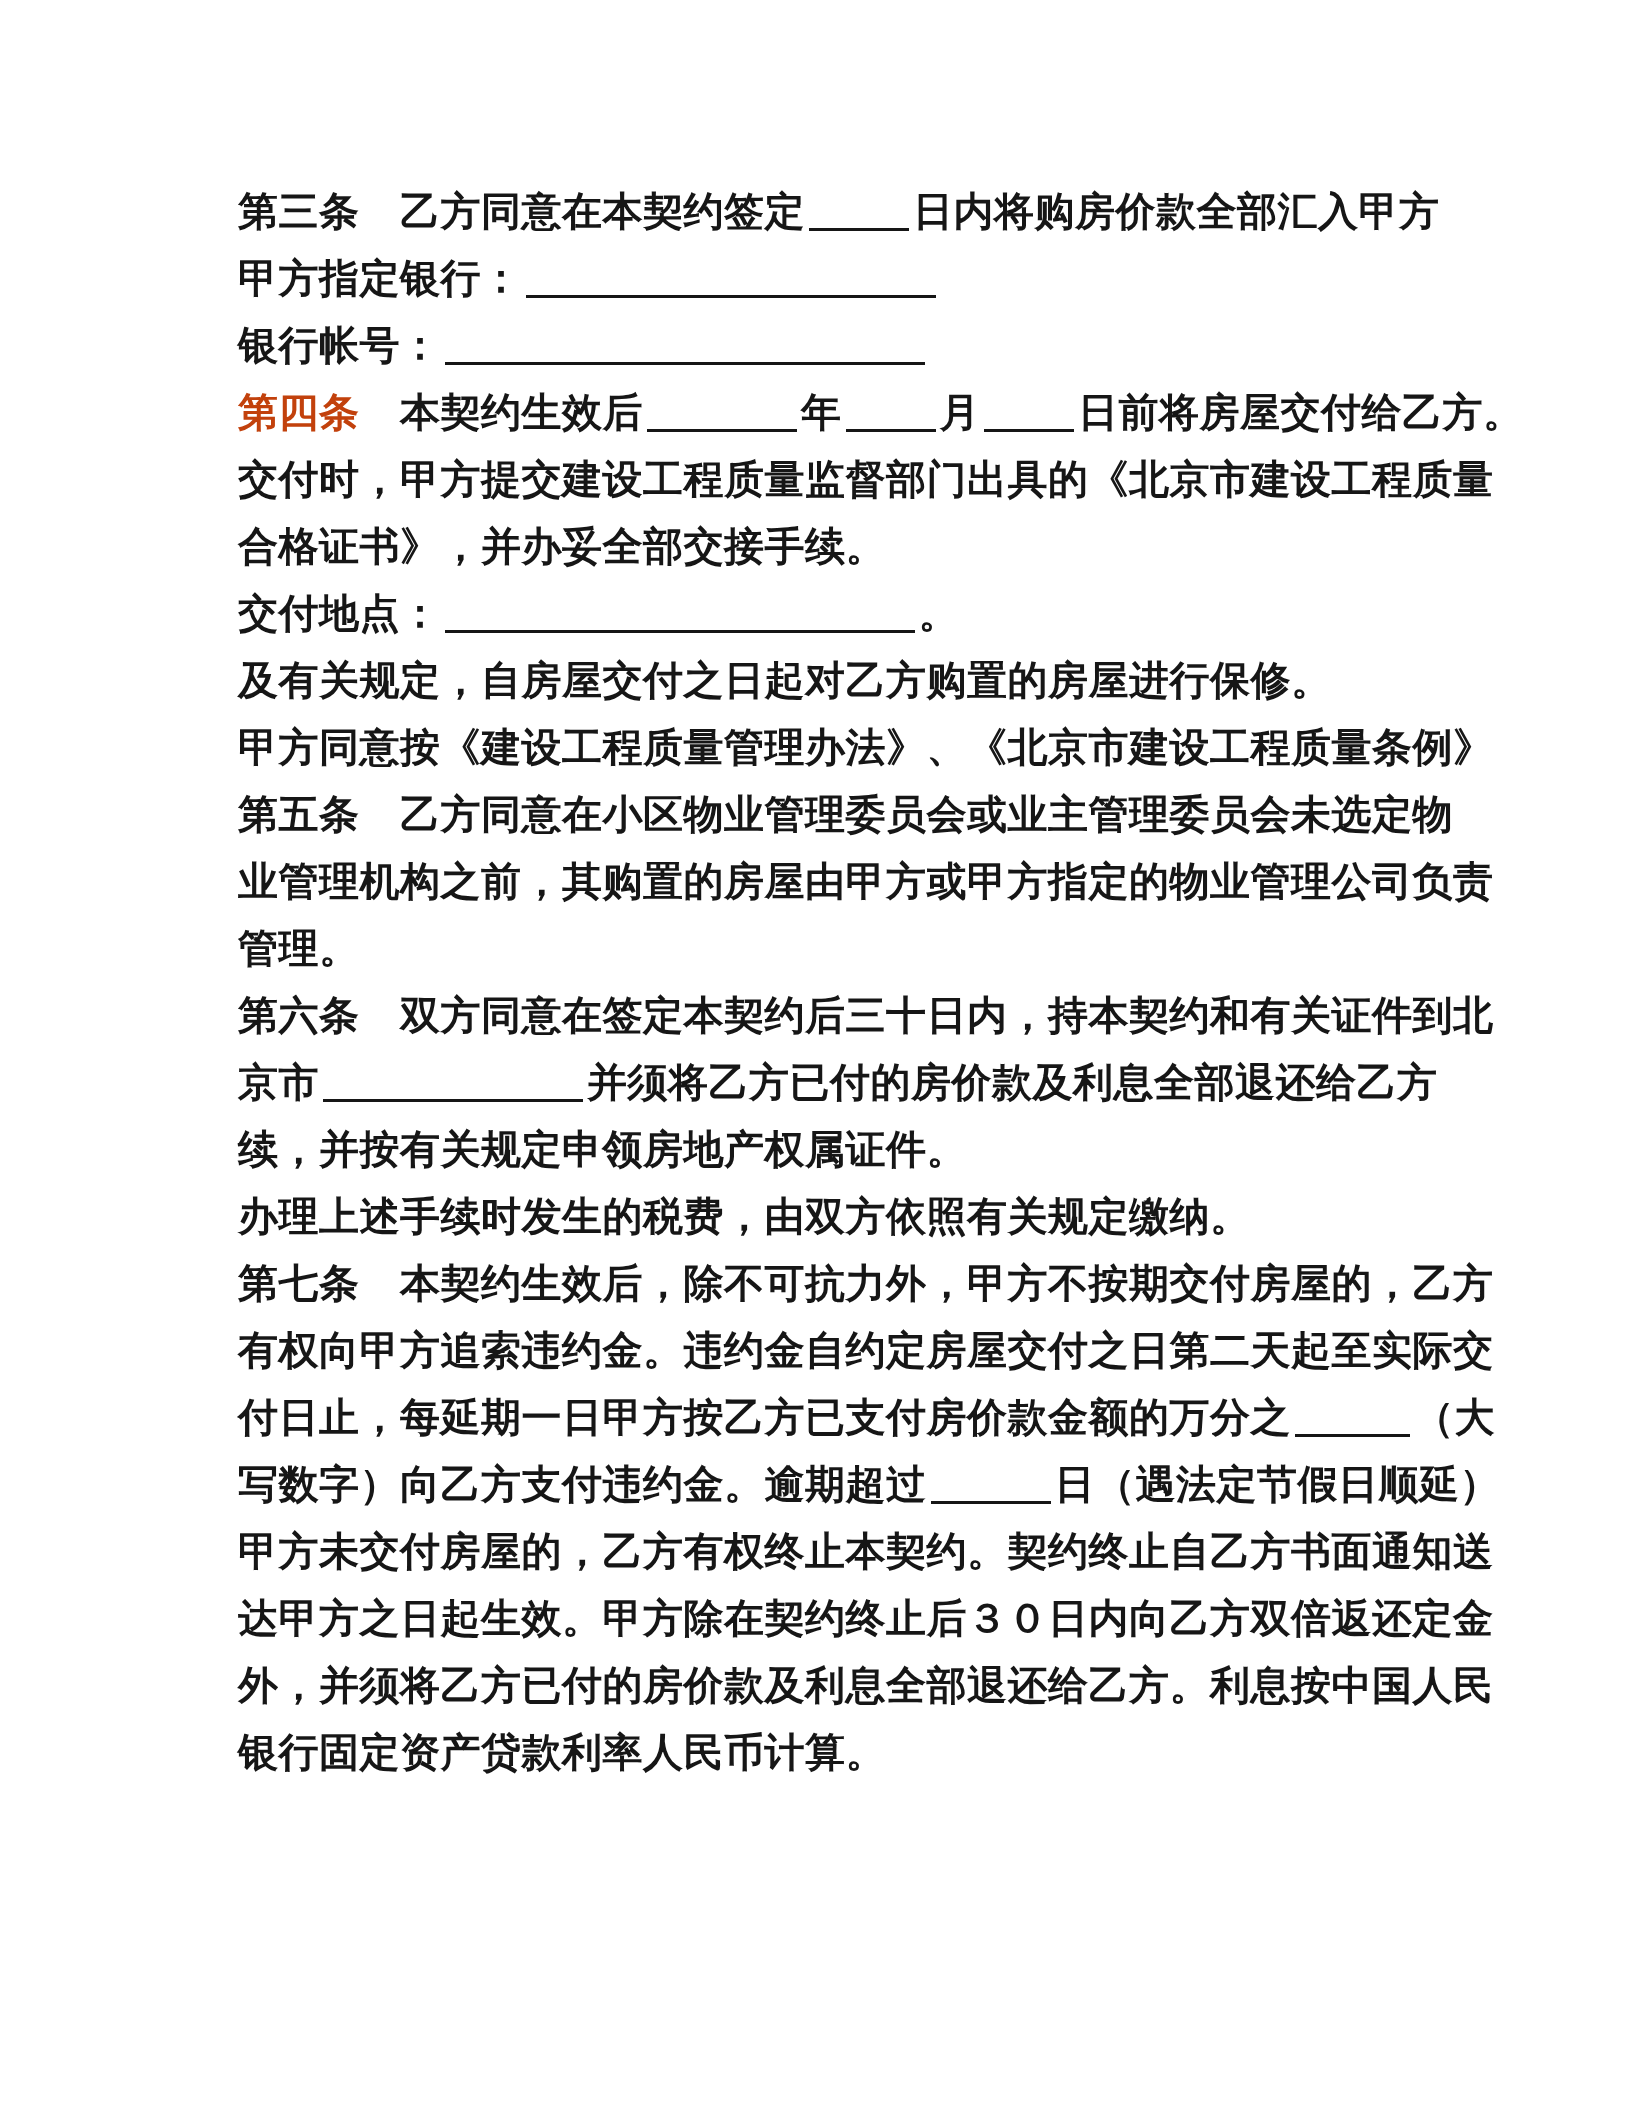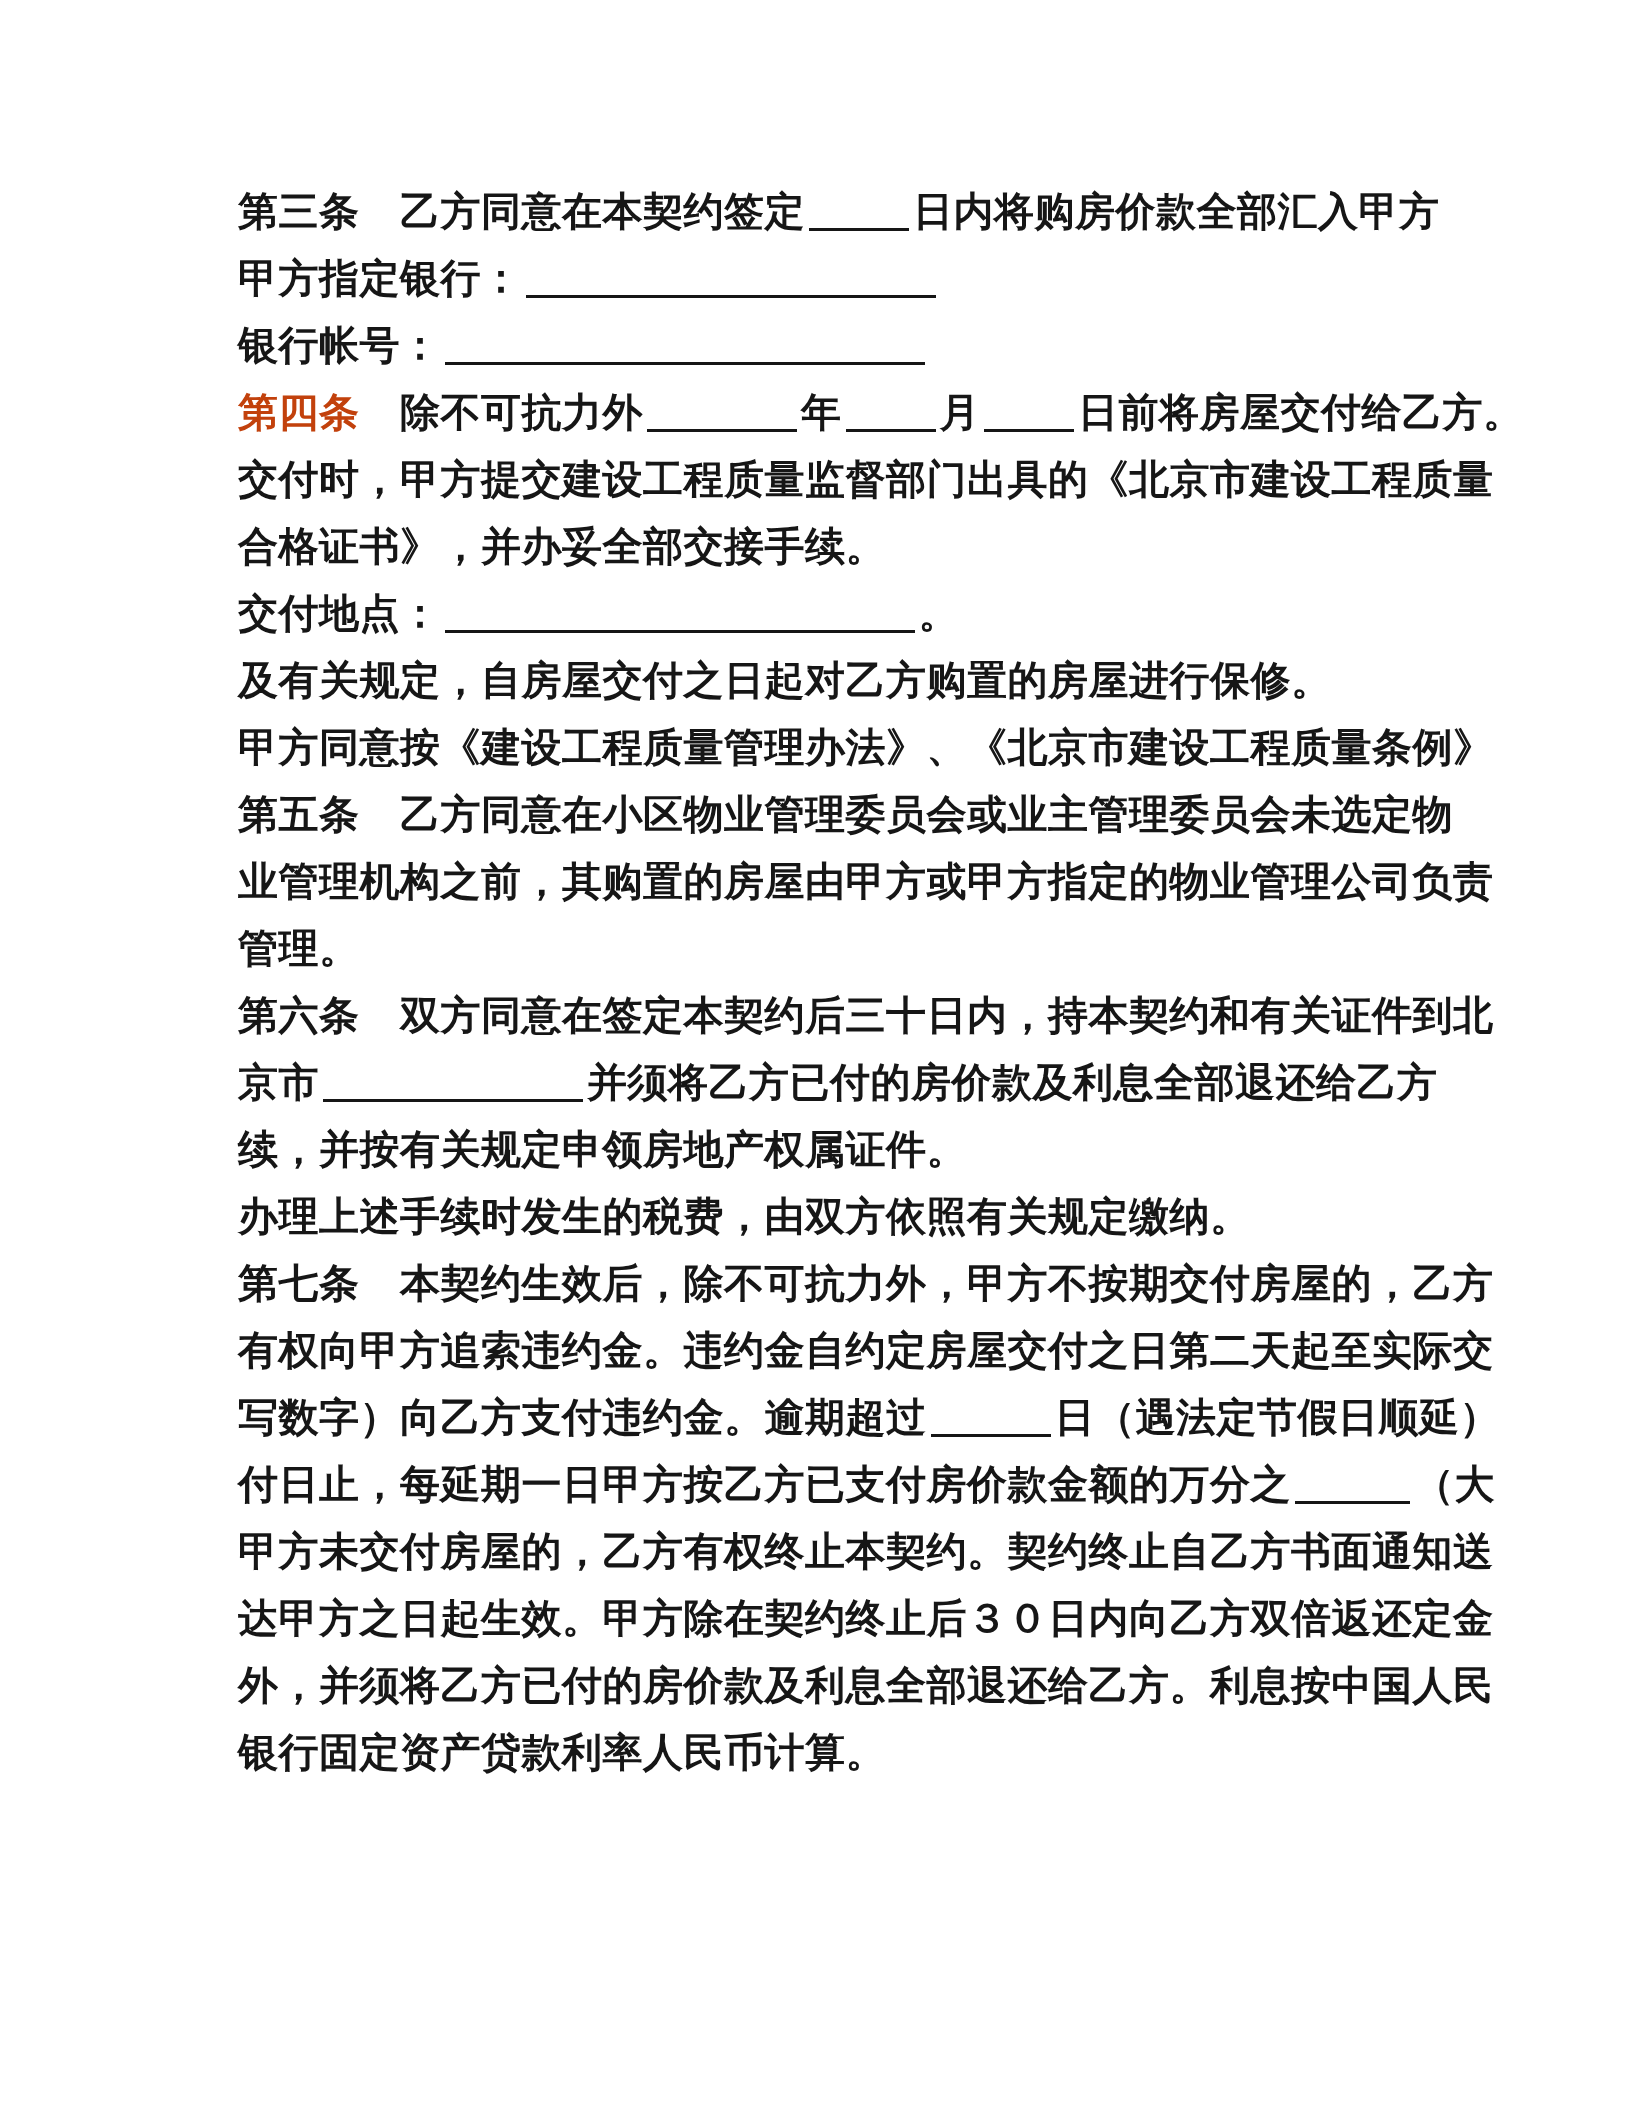--- a/index.html
+++ b/index.html
@@ -49,35 +49,35 @@
   }
 </style>
 </head>
 <body>
 
 <div class="page">
   <div class="doc-body" id="doc-body">
       <div class="line"><span class="run">第三条　乙方同意在本契约签定</span><span class="blank" style="width: 100px;"></span><span class="run">日内将购房价款全部汇入甲方</span></div>
       <div class="line"><span class="run">甲方指定银行：</span><span class="blank" style="width: 410px;"></span></div>
       <div class="line"><span class="run">银行帐号：</span><span class="blank" style="width: 480px;"></span></div>
-      <div class="line"><span class="run" style="color: #c2410c;">第四条</span><span class="run">　除不可抗力外</span><span class="blank" style="width: 150px;"></span><span class="run">年</span><span class="blank" style="width: 90px;"></span><span class="run">月</span><span class="blank" style="width: 90px;"></span><span class="run">日前将房屋交付给乙方。</span></div>
+      <div class="line"><span class="run" style="color: #c2410c;">第四条</span><span class="run">　本契约生效后</span><span class="blank" style="width: 150px;"></span><span class="run">年</span><span class="blank" style="width: 90px;"></span><span class="run">月</span><span class="blank" style="width: 90px;"></span><span class="run">日前将房屋交付给乙方。</span></div>
       <div class="line"><span class="run">交付时，甲方提交建设工程质量监督部门出具的《北京市建设工程质量</span></div>
       <div class="line"><span class="run">合格证书》，并办妥全部交接手续。</span></div>
       <div class="line"><span class="run">交付地点：</span><span class="blank" style="width: 470px;"></span><span class="run">。</span></div>
       <div class="line"><span class="run">及有关规定，自房屋交付之日起对乙方购置的房屋进行保修。</span></div>
       <div class="line"><span class="run">甲方同意按《建设工程质量管理办法》、《北京市建设工程质量条例》</span></div>
       <div class="line"><span class="run">第五条　乙方同意在小区物业管理委员会或业主管理委员会未选定物</span></div>
       <div class="line"><span class="run">业管理机构之前，其购置的房屋由甲方或甲方指定的物业管理公司负责</span></div>
       <div class="line"><span class="run">管理。</span></div>
       <div class="line"><span class="run">第六条　双方同意在签定本契约后三十日内，持本契约和有关证件到北</span></div>
       <div class="line"><span class="run">京市</span><span class="blank" style="width: 260px;"></span><span class="run">并须将乙方已付的房价款及利息全部退还给乙方</span></div>
       <div class="line"><span class="run">续，并按有关规定申领房地产权属证件。</span></div>
       <div class="line"><span class="run">办理上述手续时发生的税费，由双方依照有关规定缴纳。</span></div>
       <div class="line"><span class="run">第七条　本契约生效后，除不可抗力外，甲方不按期交付房屋的，乙方</span></div>
       <div class="line"><span class="run">有权向甲方追索违约金。违约金自约定房屋交付之日第二天起至实际交</span></div>
+      <div class="line"><span class="run">付日止，每延期一日甲方按乙方已支付房价款金额的万分之</span><span class="blank" style="width: 115px;"></span><span class="run">（大</span></div>
       <div class="line"><span class="run">写数字）向乙方支付违约金。逾期超过</span><span class="blank" style="width: 120px;"></span><span class="run">日（遇法定节假日顺延）</span></div>
-      <div class="line"><span class="run">付日止，每延期一日甲方按乙方已支付房价款金额的万分之</span><span class="blank" style="width: 115px;"></span><span class="run">（大</span></div>
       <div class="line"><span class="run">甲方未交付房屋的，乙方有权终止本契约。契约终止自乙方书面通知送</span></div>
       <div class="line"><span class="run">达甲方之日起生效。甲方除在契约终止后３０日内向乙方双倍返还定金</span></div>
       <div class="line"><span class="run">外，并须将乙方已付的房价款及利息全部退还给乙方。利息按中国人民</span></div>
       <div class="line"><span class="run">银行固定资产贷款利率人民币计算。</span></div>
     </div>
 </div>
 
 </body></html>

